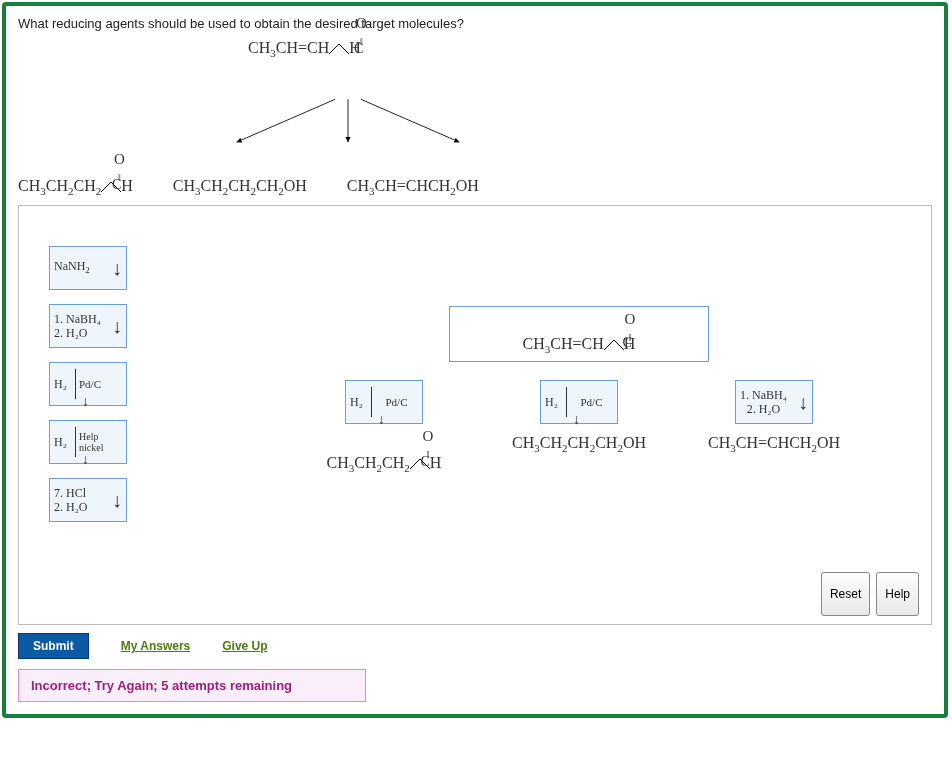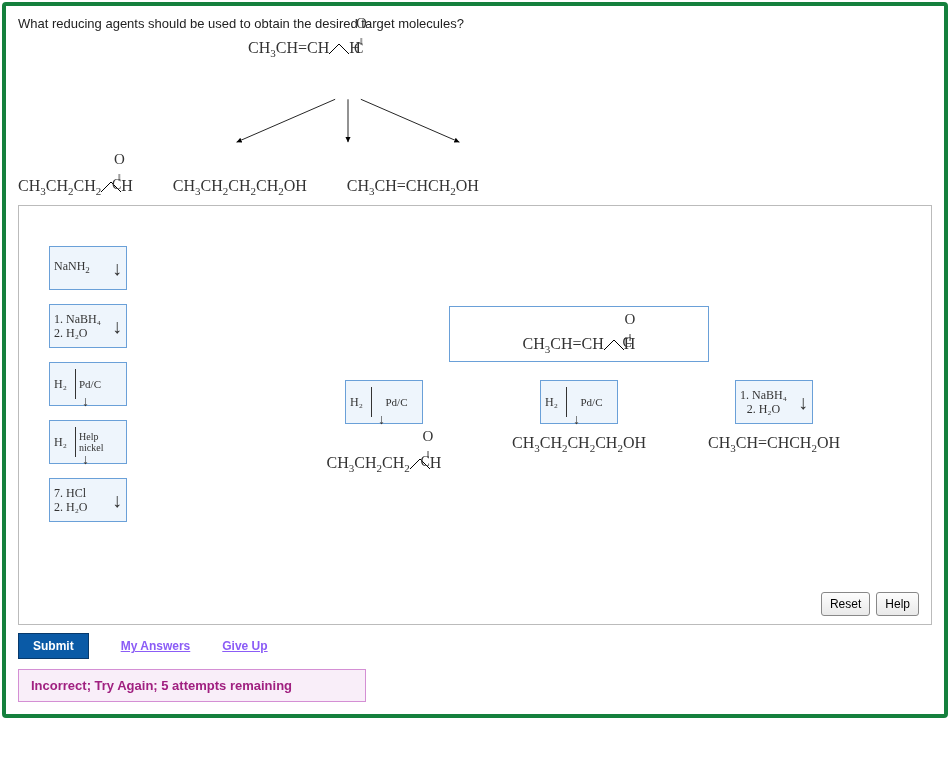--- a/index.html
+++ b/index.html
@@ -141,41 +141,41 @@
     position: absolute;
     right: 12px;
     bottom: 8px;
     display: flex;
     gap: 6px;
   }
   .btn-small {
     border: 1px solid #888;
     background: linear-gradient(#fdfdfd,#e9e9e9);
     border-radius: 3px;
-    padding: 4px 8px;
+    padding: 14px 8px;
     font-size: 12px;
     cursor: pointer;
   }
   .submit-row {
     margin-top: 8px;
     display: flex;
     align-items: center;
     gap: 32px;
   }
   .btn-submit {
     background: #0a5aa6;
     color: #fff;
     border: 1px solid #07396b;
     font-weight: bold;
     font-size: 12px;
     padding: 5px 14px;
     cursor: pointer;
   }
   .link {
-    color: #8b5cf6;
+    color: #4d7c0f;
     font-size: 12px;
     text-decoration: underline;
     font-weight: bold;
     cursor: pointer;
   }
   .feedback {
     margin-top: 10px;
     border: 1px solid #d48fd4;
     background: #f9eef9;
     color: #a02080;

